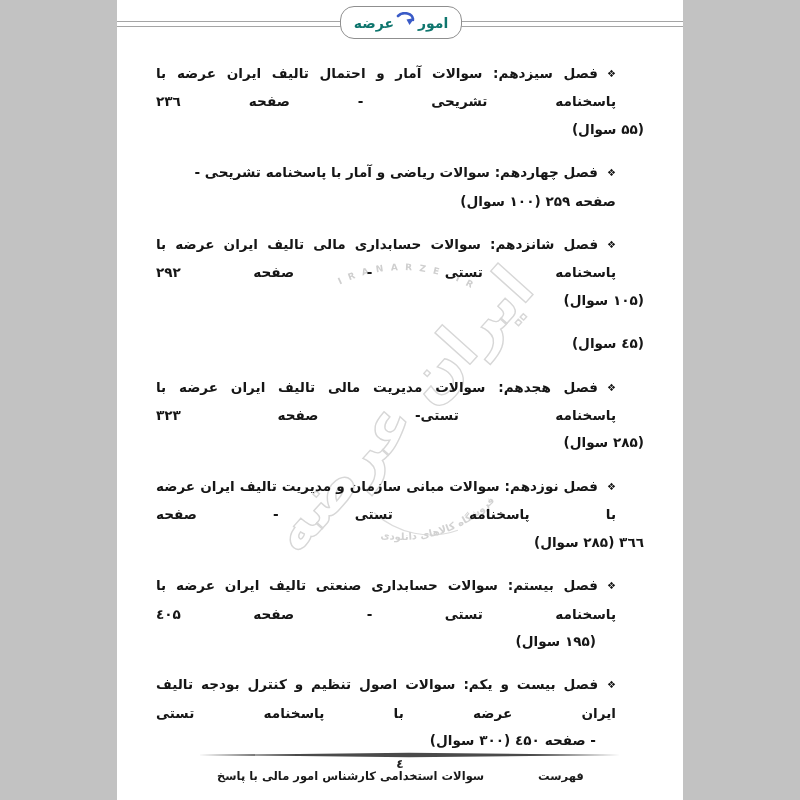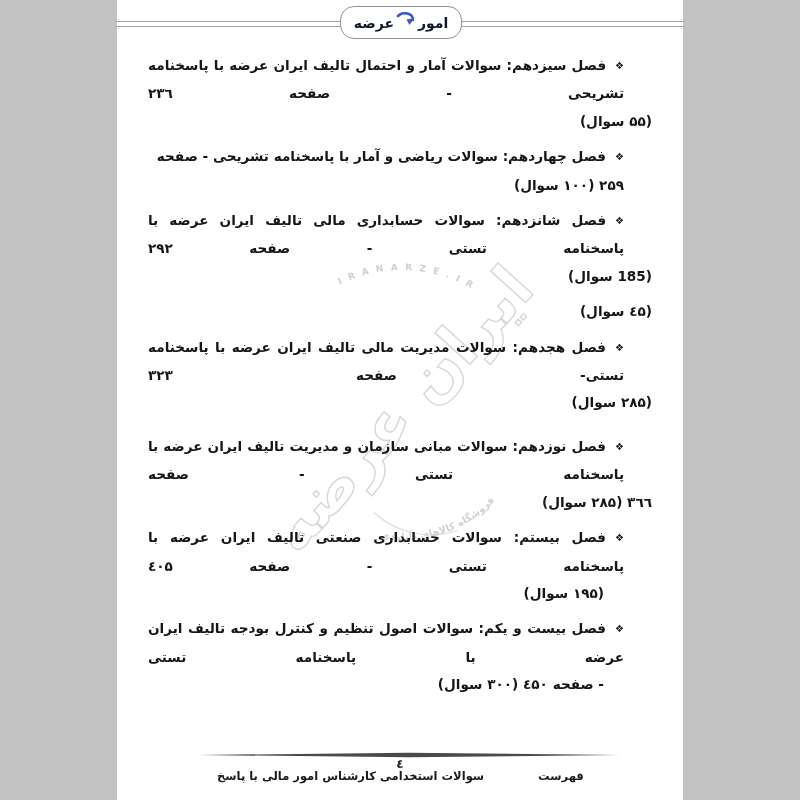--- a/index.html
+++ b/index.html
@@ -19,35 +19,35 @@
   }
   .hdr-rule.left{left:0;width:226px;}
   .hdr-rule.right{left:342px;width:224px;}
   .logo-pill{
     position:absolute;left:223px;top:6px;width:120px;height:31px;
     background:#ffffff;border:1.6px solid #8f8f8f;border-radius:14px;
     display:flex;align-items:center;justify-content:center;gap:1px;
     z-index:3;
   }
   .logo-pill .logo-word{
-    font-weight:bold;font-size:14px;color:#0f172a;line-height:1;
+    font-weight:bold;font-size:14px;color:#0f766e;line-height:1;
     letter-spacing:-0.5px;
   }
   .logo-swoosh{margin:0 1px 6px 1px;}
   
   .watermark{
     position:absolute;left:115px;top:240px;z-index:1;pointer-events:none;
   }
   
   .toc{
     position:absolute;left:23px;top:44px;width:520px;z-index:2;
     direction:rtl;
     color:#161616;font-weight:bold;font-size:13.6px;line-height:27.4px;
   }
-  .entry{margin:8px;}
+  .entry{margin:16px;}
   .entry.gap-lg{margin-top:16px;}
   .entry.gap-sm{margin-top:6px;}
   .line{white-space:nowrap;}
   .l1{margin-right:28px;white-space:normal;}
   .l1.just{text-align:justify;text-align-last:justify;}
   .l1.nojust{text-align:right;}
   .bullet{
     font-size:10px;display:inline-block;margin-left:9px;
     transform:translateY(-1px);
   }
@@ -110,21 +110,21 @@
       <div class="line cont ind-sm">(۵۵ سوال)</div>
     </div>
 
     <div class="entry">
       <div class="line l1 nojust"><span class="bullet">❖</span><span>فصل چهاردهم: سوالات ریاضی و آمار با پاسخنامه تشریحی - صفحه ۲۵۹ (۱۰۰ سوال)</span></div>
     </div>
 
 
     <div class="entry">
       <div class="line l1 just"><span class="bullet">❖</span><span>فصل شانزدهم: سوالات حسابداری مالی تالیف ایران عرضه با پاسخنامه تستی - صفحه ۲۹۲</span></div>
-      <div class="line cont ind-sm">(185 سوال)</div>
+      <div class="line cont ind-sm">(۱۰۵ سوال)</div>
     </div>
 
     <div class="entry">
       <div class="line cont ind-sm">(٤۵ سوال)</div>
     </div>
 
     <div class="entry">
       <div class="line l1 just"><span class="bullet">❖</span><span>فصل هجدهم: سوالات مدیریت مالی تالیف ایران عرضه با پاسخنامه تستی- صفحه ۳۲۳</span></div>
       <div class="line cont ind-sm">(۲۸۵ سوال)</div>
     </div>

